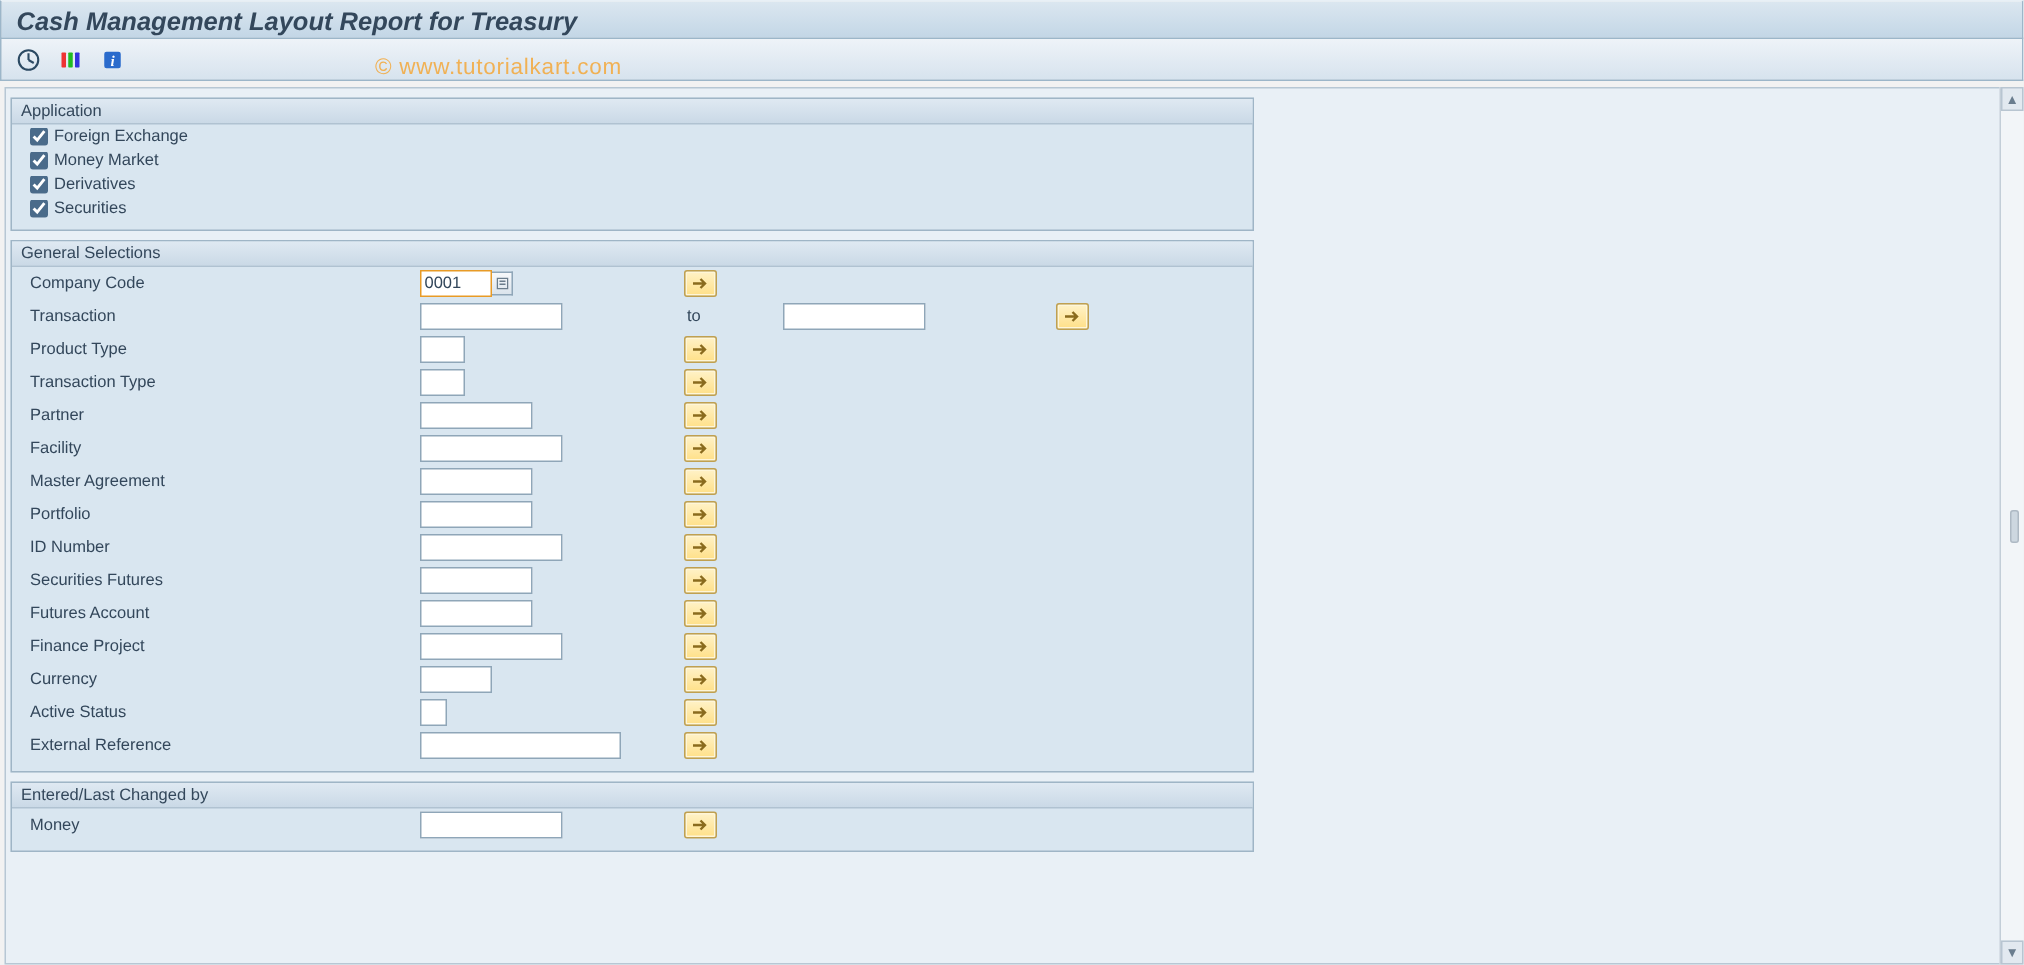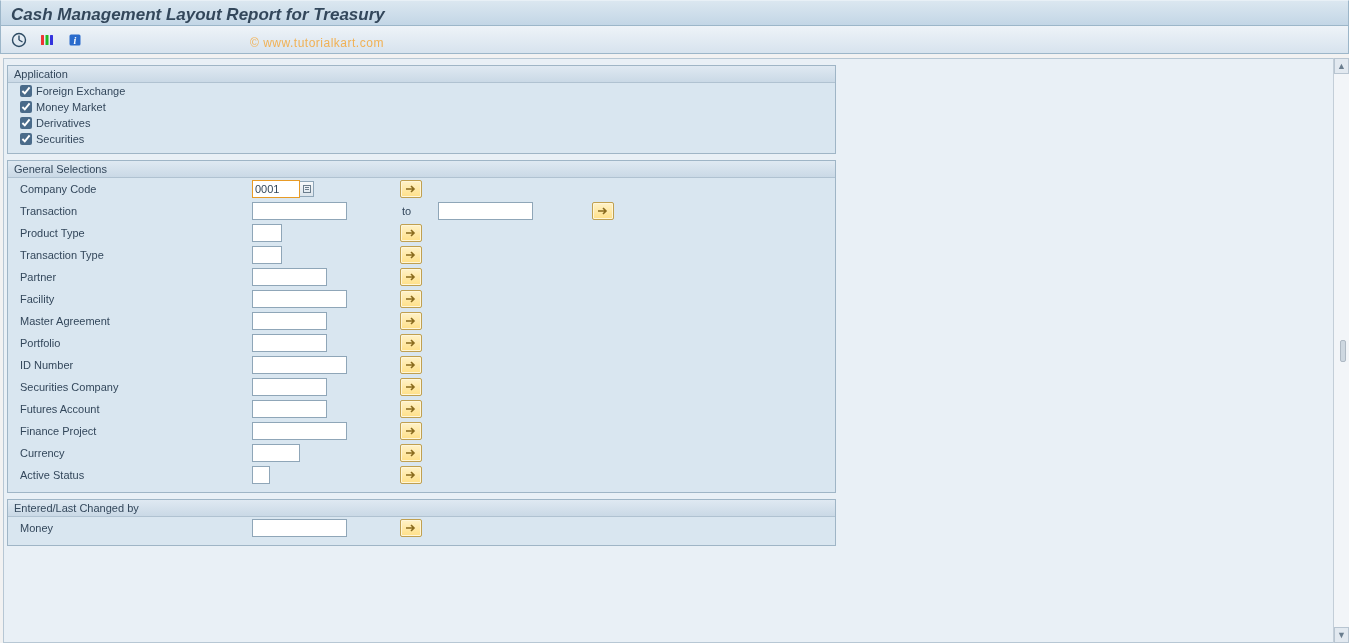--- a/index.html
+++ b/index.html
@@ -36,21 +36,21 @@
   .tool-icon {
     width: 20px; height: 20px;
     display: inline-flex;
     align-items: center; justify-content: center;
     cursor: pointer;
   }
   .watermark {
     position: absolute;
     left: 250px; top: 36px;
     color: #f4a83a;
-    font-size: 12px;
+    font-size: 15px;
     letter-spacing: 0.5px;
     opacity: 0.85;
     pointer-events: none;
     font-family: Arial, sans-serif;
     text-align: right;
   }
   .content-area {
     position: absolute;
     top: 58px; left: 3px; right: 3px; bottom: 0;
     overflow-y: auto;
@@ -78,20 +78,21 @@
   }
   .chk-row input[type="checkbox"] {
     margin: 0 4px 0 0;
     width: 12px; height: 12px;
     accent-color: #4a6b8a;
   }
   .field-row {
     display: flex; align-items: center;
     height: 22px;
     padding-left: 12px;
+    gap: 28px;
   }
   .fld-label {
     width: 232px;
     color: #33475b;
   }
   .fld-input-col { width: 148px; display:flex; align-items:center; }
   .fld-input-col input {
     height: 18px;
     border: 1px solid #8fa6b8;
     background: #fff;
@@ -326,21 +327,21 @@
             <input class="wl" style="">
           </div>
       <span class="arrow-btn">
             <svg width="12" height="10" viewBox="0 0 12 10">
               <path d="M1 5 H8 M6 2 L9 5 L6 8" fill="none" stroke="#8a6b1e" stroke-width="1.6"></path>
             </svg>
           </span>
     </div>
 
     <div class="field-row">
-      <div class="fld-label">Securities Company</div>
+      <div class="fld-label">Securities Futures</div>
       <div class="fld-input-col">
             <input class="wm" style="">
           </div>
       <span class="arrow-btn">
             <svg width="12" height="10" viewBox="0 0 12 10">
               <path d="M1 5 H8 M6 2 L9 5 L6 8" fill="none" stroke="#8a6b1e" stroke-width="1.6"></path>
             </svg>
           </span>
     </div>
 
@@ -385,20 +386,31 @@
       <div class="fld-input-col">
             <input class="wt" style="">
           </div>
       <span class="arrow-btn">
             <svg width="12" height="10" viewBox="0 0 12 10">
               <path d="M1 5 H8 M6 2 L9 5 L6 8" fill="none" stroke="#8a6b1e" stroke-width="1.6"></path>
             </svg>
           </span>
     </div>
 
+    <div class="field-row">
+      <div class="fld-label">External Reference</div>
+      <div class="fld-input-col">
+            <input class="wxl" style="">
+          </div>
+      <span class="arrow-btn">
+            <svg width="12" height="10" viewBox="0 0 12 10">
+              <path d="M1 5 H8 M6 2 L9 5 L6 8" fill="none" stroke="#8a6b1e" stroke-width="1.6"></path>
+            </svg>
+          </span>
+    </div>
   </div>
 
   <div class="group">
     <div class="group-title">Entered/Last Changed by</div>
     <div class="field-row">
       <div class="fld-label">Money</div>
       <div class="fld-input-col">
             <input class="wl" style="">
           </div>
       <span class="arrow-btn">

